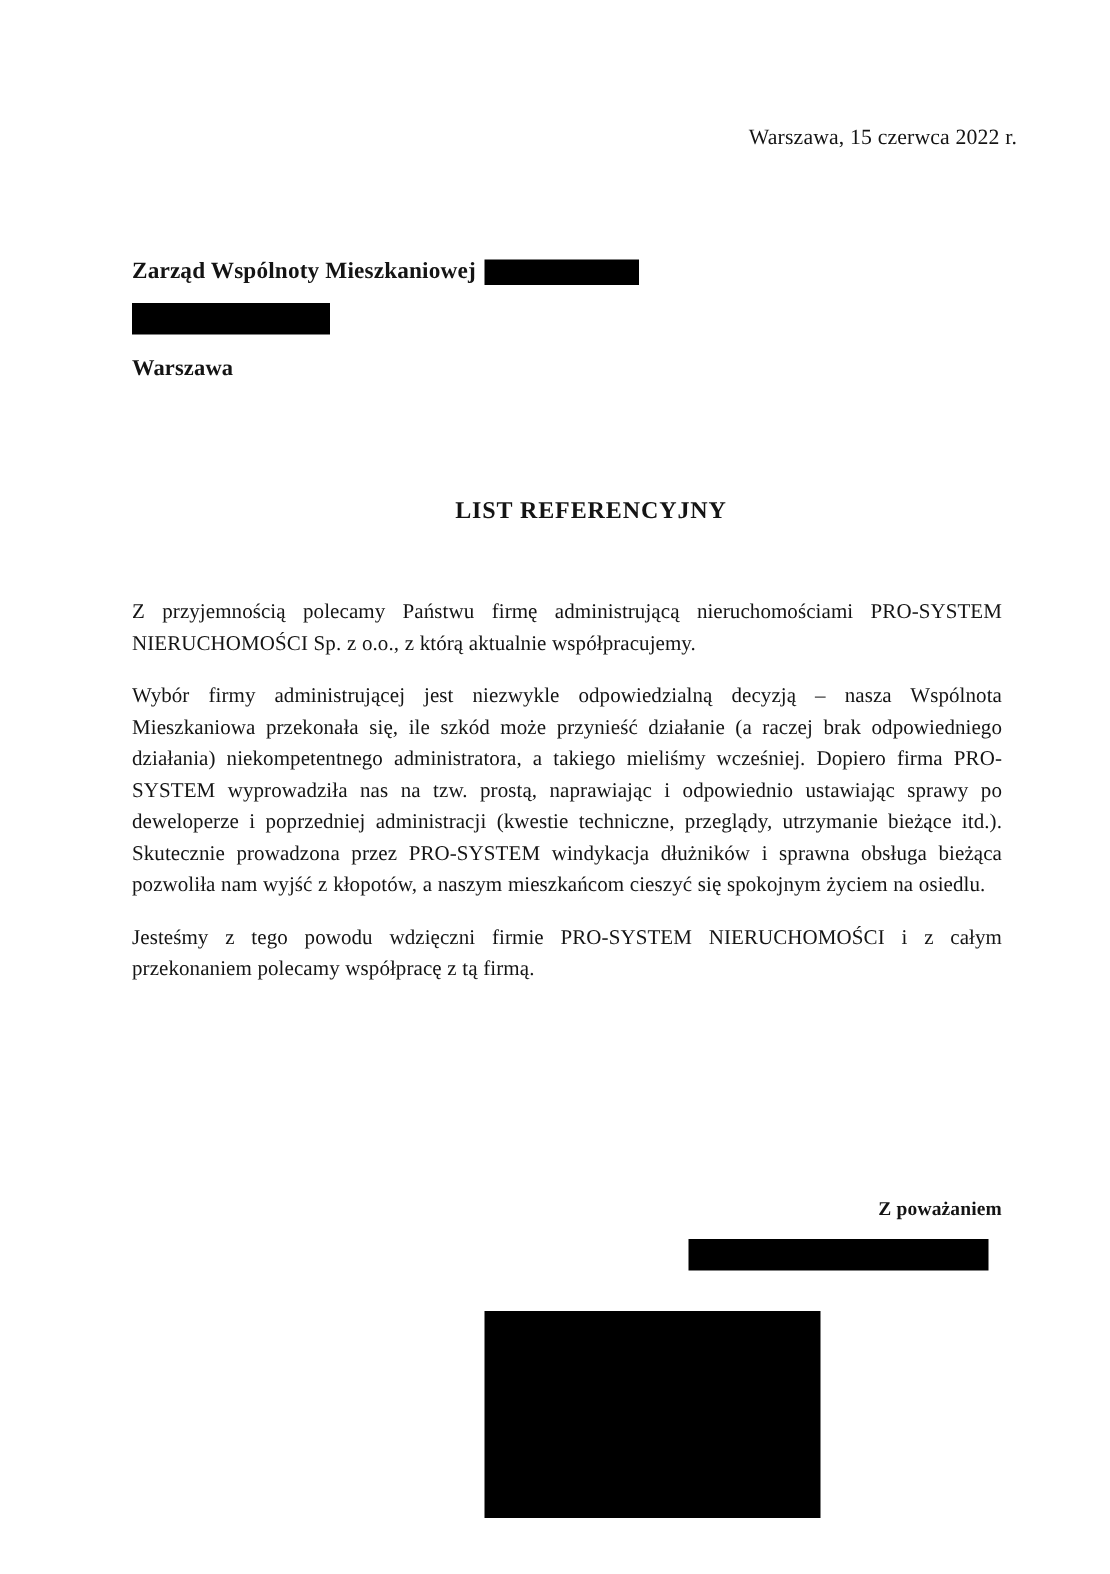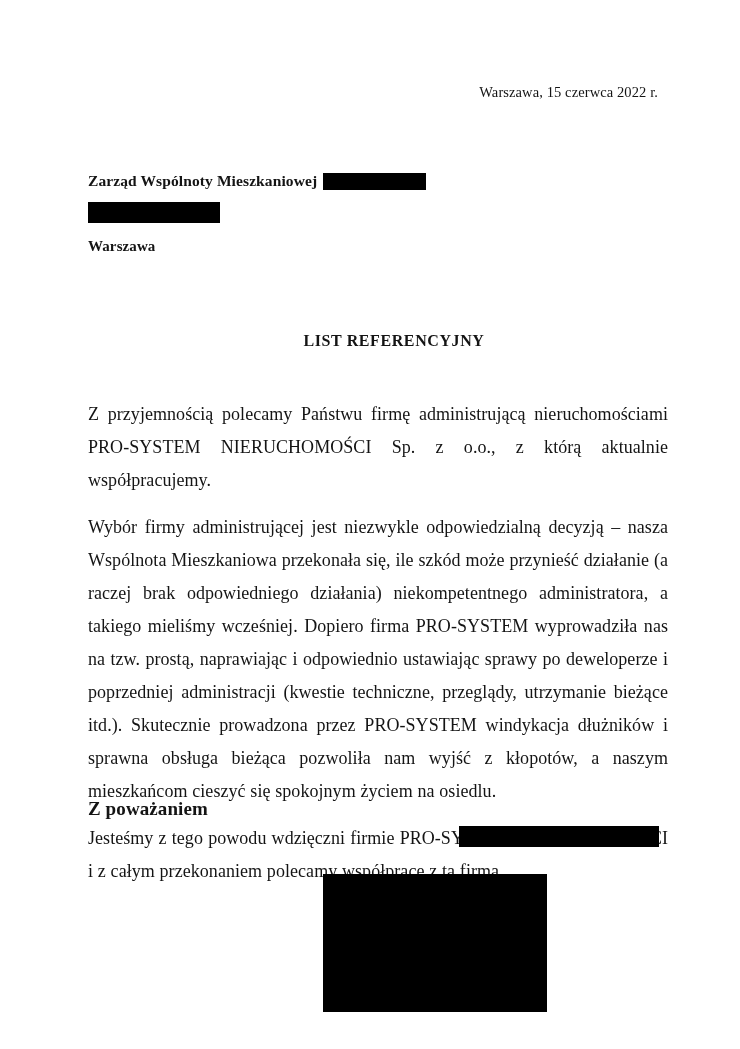--- a/index.html
+++ b/index.html
@@ -17,21 +17,21 @@
     width: 740px;
     height: 1049px;
     margin: 0 auto;
     background: #ffffff;
     overflow: hidden;
   }
 
   
   .date-line {
     position: absolute;
-    left: 78px;
+    left: 98px;
     top: 82px;
     width: 580px;
     text-align: right;
     font-size: 14.5px;
     line-height: 1.4;
     letter-spacing: 0.1px;
   }
 
   
   .addressee {
@@ -110,39 +110,39 @@
   
   .body-text {
     position: absolute;
     left: 88px;
     top: 398px;
     width: 580px;
   }
   .paragraph {
     text-align: justify;
     text-justify: inter-word;
-    font-size: 18px;
-    line-height: 33px;
+    font-size: 14px;
+    line-height: 21px;
     margin: 0 0 14px 0;
     letter-spacing: 0.05px;
     word-spacing: 0.2px;
   }
   .paragraph:last-child {
     margin-bottom: 0;
   }
 
   
   .closing {
     position: absolute;
     left: 88px;
     top: 798px;
     width: 580px;
-    text-align: left;
+    text-align: right;
     font-weight: bold;
-    font-size: 19px;
+    font-size: 13px;
     letter-spacing: 0.1px;
   }
 </style>
 </head>
 <body>
 
 <div class="page">
 
   <div class="date-line">Warszawa, 15 czerwca 2022 r.</div>
 

